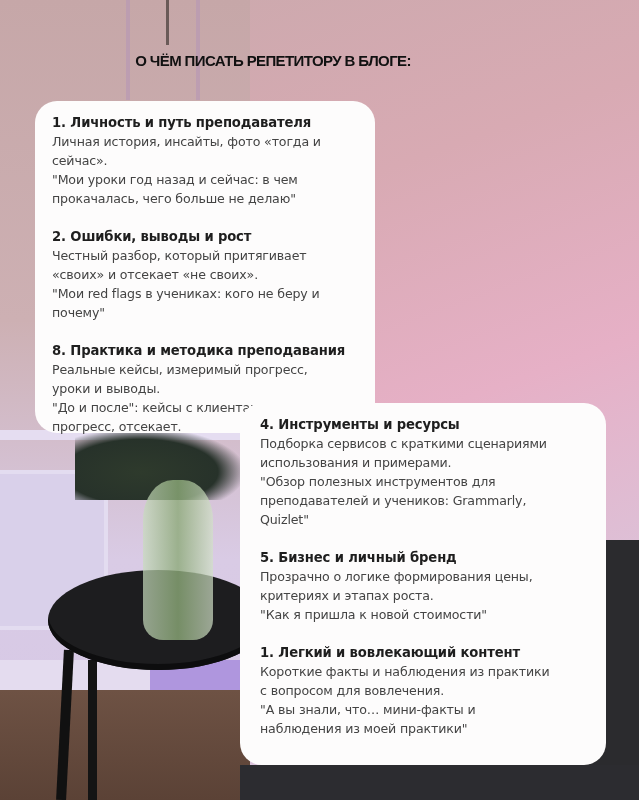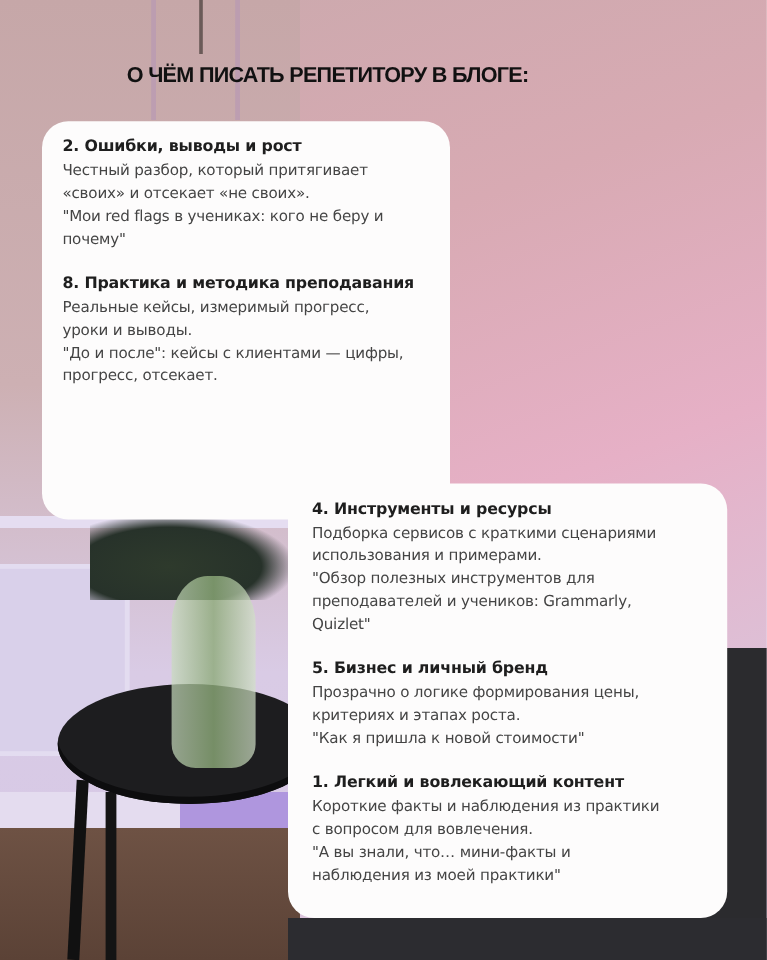--- a/index.html
+++ b/index.html
@@ -48,21 +48,21 @@
       border-radius: 30px 30px 20px 20px / 40px 40px 20px 20px;
     }
     .bg-leaves {
       position: absolute; left: 75px; top: 430px; width: 165px; height: 70px;
       background: radial-gradient(ellipse at 40% 60%, #2e3a2c 0%, #27322a 55%, rgba(39,50,42,0) 75%);
     }
 
     .title {
       position: absolute; left: 0; top: 52px; width: 546px; text-align: center;
       font-family: "Liberation Sans", "DejaVu Sans", sans-serif;
-      font-weight: 900; font-size: 18px; letter-spacing: -0.6px; color: #111;
+      font-weight: 900; font-size: 15px; letter-spacing: -0.6px; color: #111;
       text-transform: uppercase;
     }
     .card {
       position: absolute; background: #fdfcfc; border-radius: 22px;
       padding: 12px 18px 12px 18px;
       color: #3a3a3a;
       font-family: "DejaVu Sans", "Liberation Sans", sans-serif;
     }
     .card-1 { left: 35px; top: 101px; width: 340px; height: 332px; padding-left: 17px; }
     .card-2 { left: 240px; top: 403px; width: 366px; height: 362px; padding-left: 20px; }
@@ -94,20 +94,27 @@
   <div class="bg-table-leg2"></div>
   <div class="bg-table-top"></div>
   <div class="bg-leaves"></div>
   <div class="bg-vase"></div>
 </div>
 
 <h1 class="title">О ЧЁМ ПИСАТЬ РЕПЕТИТОРУ В БЛОГЕ:</h1>
 
 <div class="card card-1">
   <div class="section">
+    <div class="section-heading">1. Личность и путь преподавателя</div>
+    <div class="section-body">Личная история, инсайты, фото «тогда и
+сейчас».
+"Мои уроки год назад и сейчас: в чем
+прокачалась, чего больше не делаю"</div>
+  </div>
+  <div class="section">
     <div class="section-heading">2. Ошибки, выводы и рост</div>
     <div class="section-body">Честный разбор, который притягивает
 «своих» и отсекает «не своих».
 "Мои red flags в учениках: кого не беру и
 почему"</div>
   </div>
   <div class="section">
     <div class="section-heading">8. Практика и методика преподавания</div>
     <div class="section-body">Реальные кейсы, измеримый прогресс,
 уроки и выводы.

